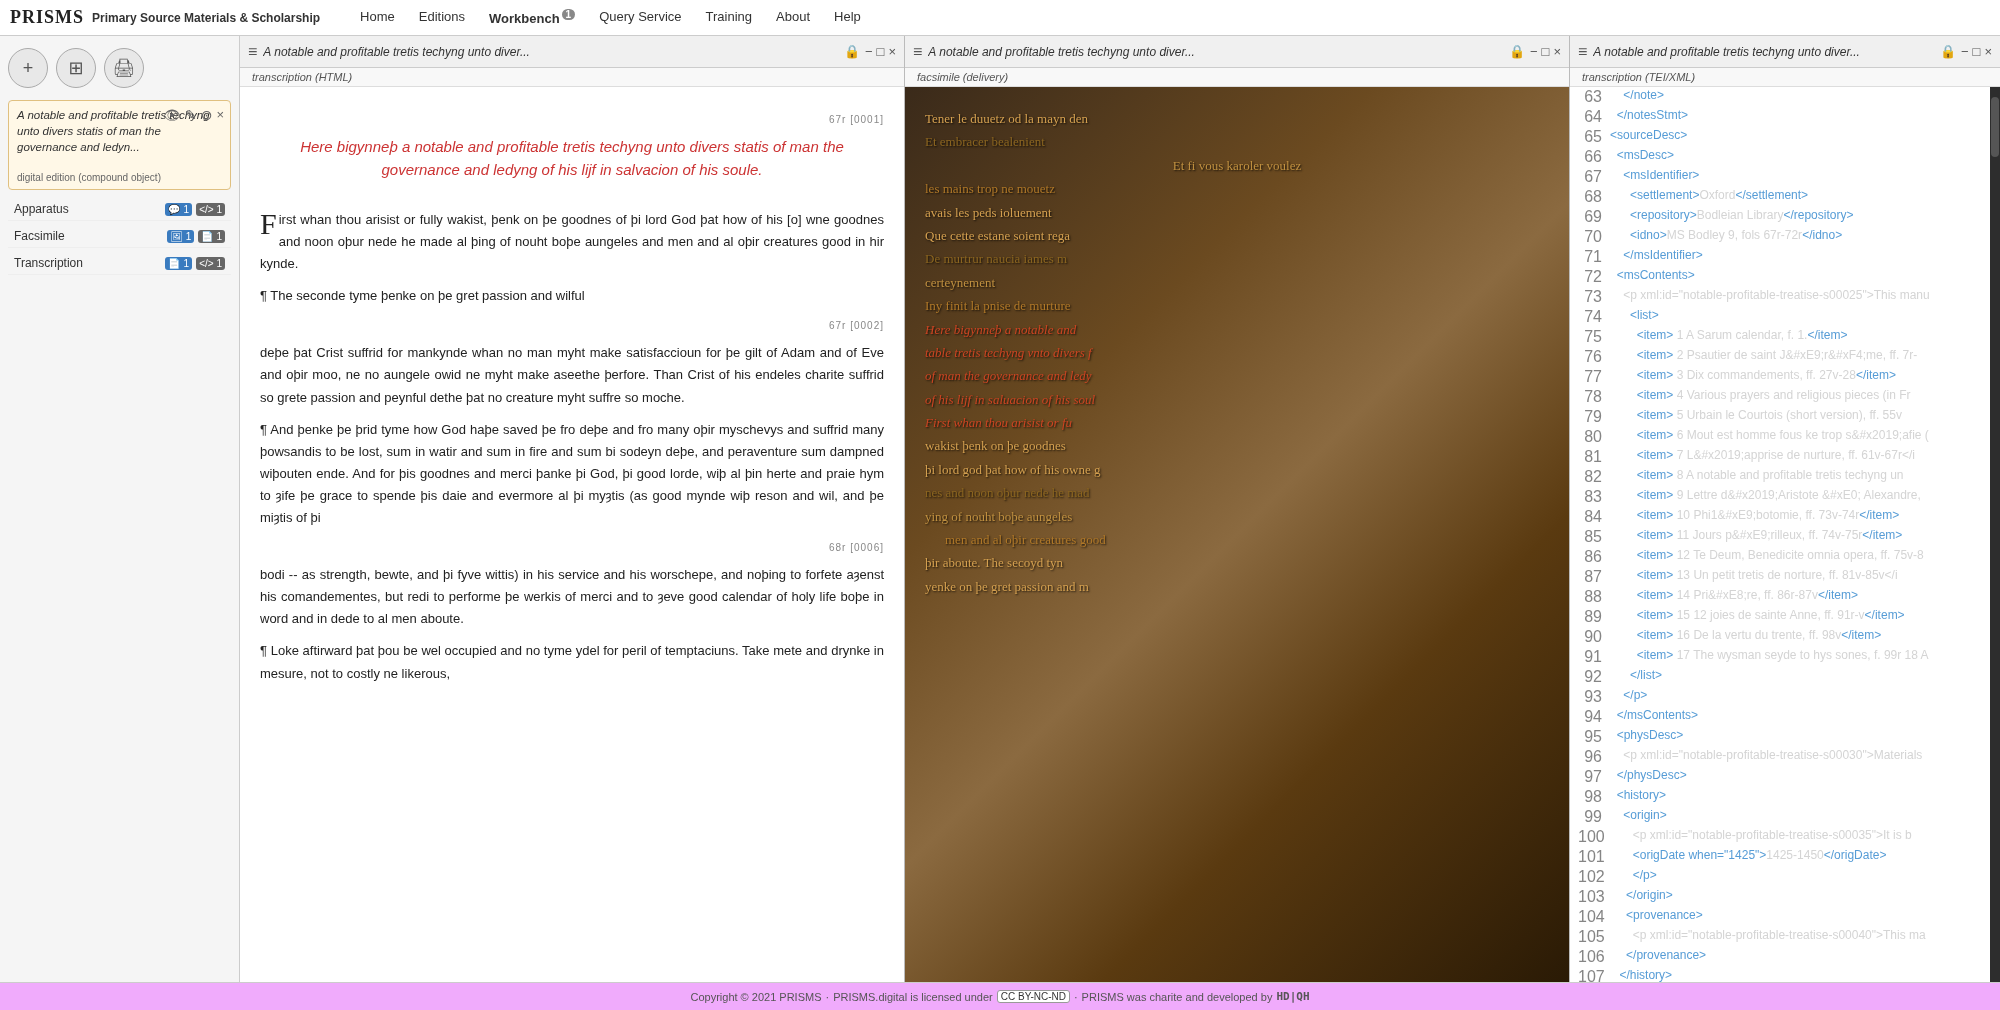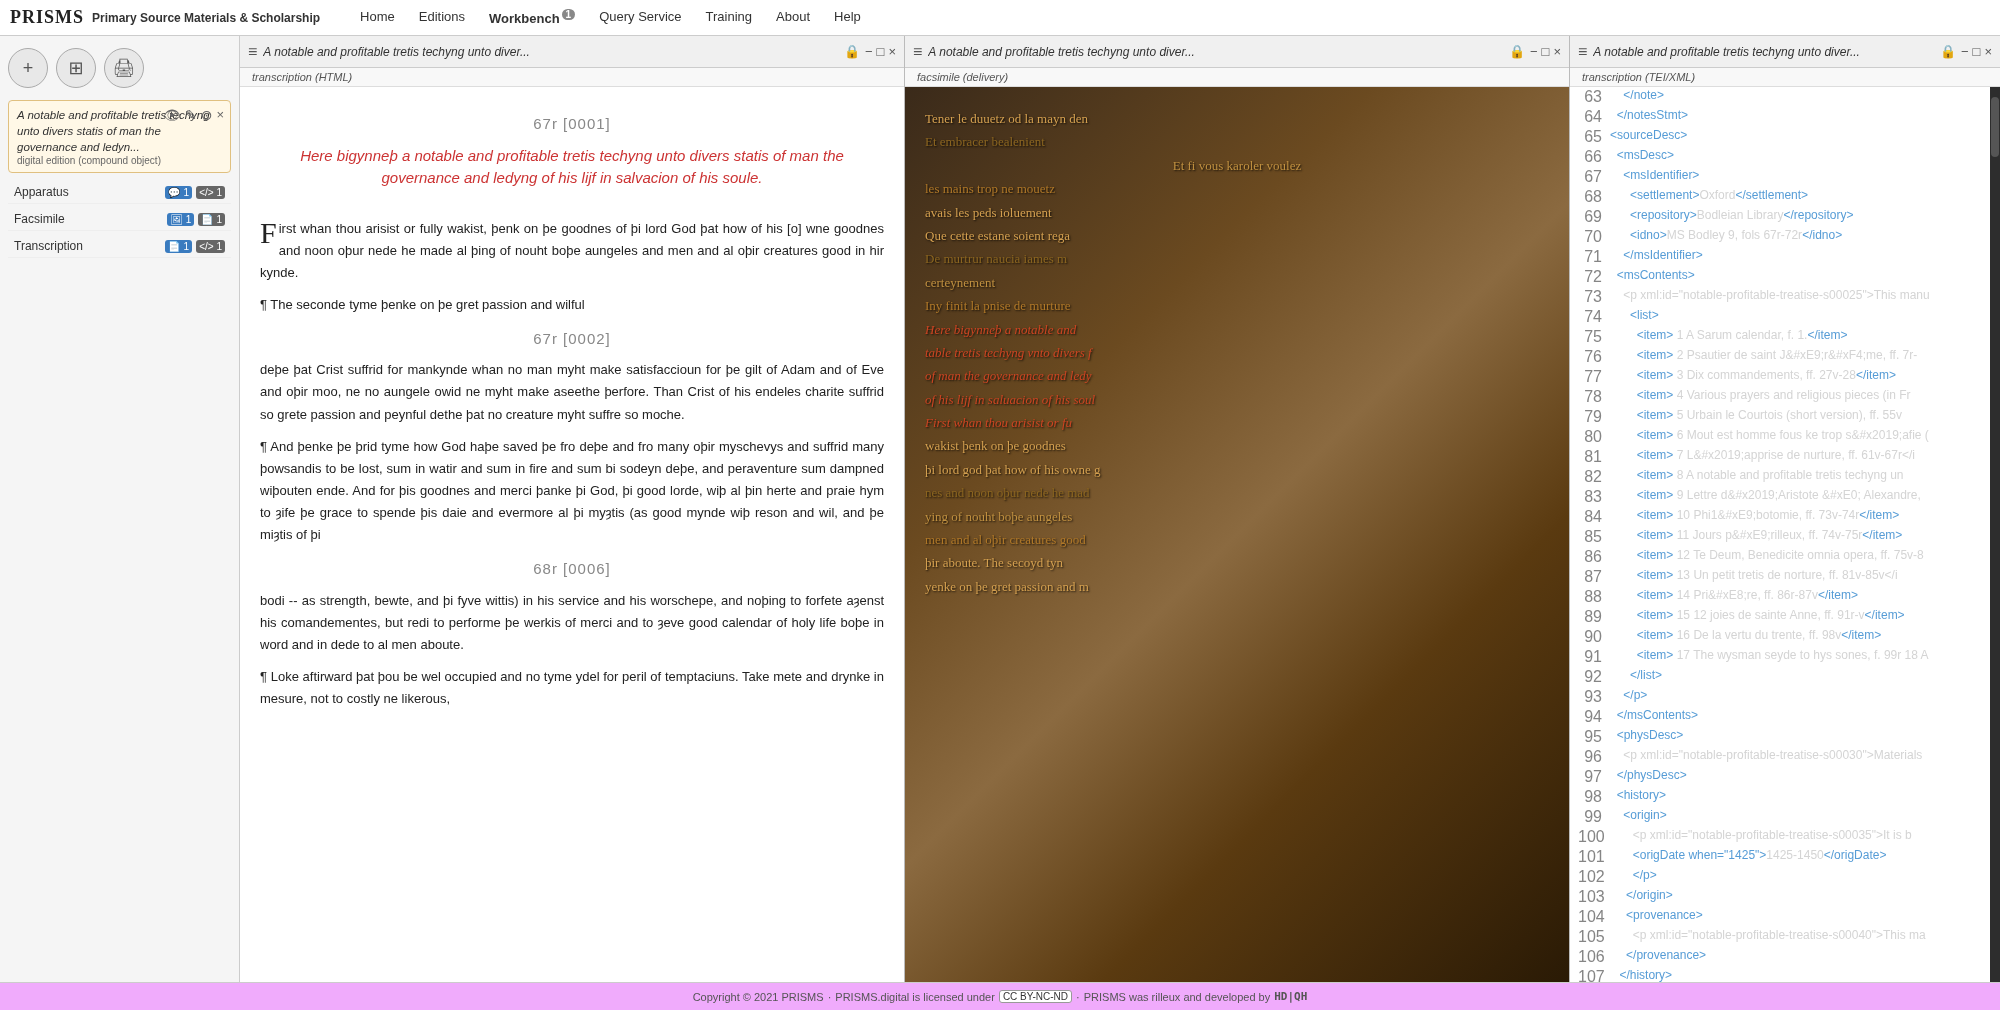--- a/index.html
+++ b/index.html
@@ -104,21 +104,21 @@
     }
     .compound-item-title {
       font-style: italic;
       font-size: 11.5px;
       color: #333;
       line-height: 1.4;
     }
     .compound-item-meta {
       font-size: 10px;
       color: #666;
-      margin-top: 0;
+      margin-top: 17px;
     }
     .compound-item-icons {
       position: absolute;
       top: 6px;
       right: 6px;
       display: flex;
       gap: 4px;
     }
     .compound-icon-btn {
       font-size: 14px;
@@ -227,23 +227,23 @@
     
     .transcription-content {
       flex: 1;
       overflow-y: auto;
       padding: 16px 20px;
       font-size: 13px;
       color: #222;
       line-height: 1.7;
     }
     .folio-marker {
-      text-align: center;
+      text-align: right;
       color: #888;
-      font-size: 15px;
+      font-size: 10px;
       margin: 8px 0;
       letter-spacing: 1px;
     }
     .trans-heading {
       color: #cc3333;
       font-style: italic;
       text-align: center;
       font-size: 15px;
       line-height: 1.5;
       margin-bottom: 28px;
@@ -483,21 +483,21 @@
               <div style="color: rgb(176, 120, 40);">Iny finit la pnise de murture</div>
               <div style="color: rgb(204, 68, 34); font-style: italic;">Here bigynneþ a notable and</div>
               <div style="color: rgb(204, 68, 34); font-style: italic;">table tretis techyng vnto divers f</div>
               <div style="color: rgb(204, 68, 34); font-style: italic;">of man the governance and ledy</div>
               <div style="color: rgb(204, 68, 34); font-style: italic;">of his lijf in saluacion of his soul</div>
               <div style="color: rgb(204, 68, 34); font-style: italic;">First whan thou arisist or fu</div>
               <div style="color: rgb(212, 160, 80);">wakist þenk on þe goodnes</div>
               <div style="color: rgb(212, 160, 80);">þi lord god þat how of his owne g</div>
               <div style="color: rgb(139, 101, 32);">nes and noon oþur nede he mad</div>
               <div style="color: rgb(192, 144, 64);">ying of nouht boþe aungeles</div>
-              <div style="color: rgb(176, 120, 40);">men and al oþir creatures good</div>
+              <div style="color: rgb(176, 120, 40); margin-left: 20px;">men and al oþir creatures good</div>
               <div style="color: rgb(212, 160, 80);">þir aboute.    The secoyd tyn</div>
               <div style="color: rgb(212, 160, 80);">yenke on þe gret passion and m</div>
             </div>
         </div>
       </div>
     </div>
 
     <div class="panel panel-3">
       <div class="panel-header">
         <span class="panel-menu-icon">≡</span>
@@ -706,15 +706,15 @@
 
   </div>
 </div>
 
 <footer id="footer">
   <span>Copyright © 2021 PRISMS</span>
   <span>·</span>
   <span>PRISMS.digital is licensed under</span>
   <span class="footer-license-badge">CC BY-NC-ND</span>
   <span>·</span>
-  <span>PRISMS was rilleux and developed by</span>
+  <span>PRISMS was charite and developed by</span>
   <span style="font-weight:bold;font-family:monospace;">HD|QH</span>
 </footer>
 
 </body></html>

